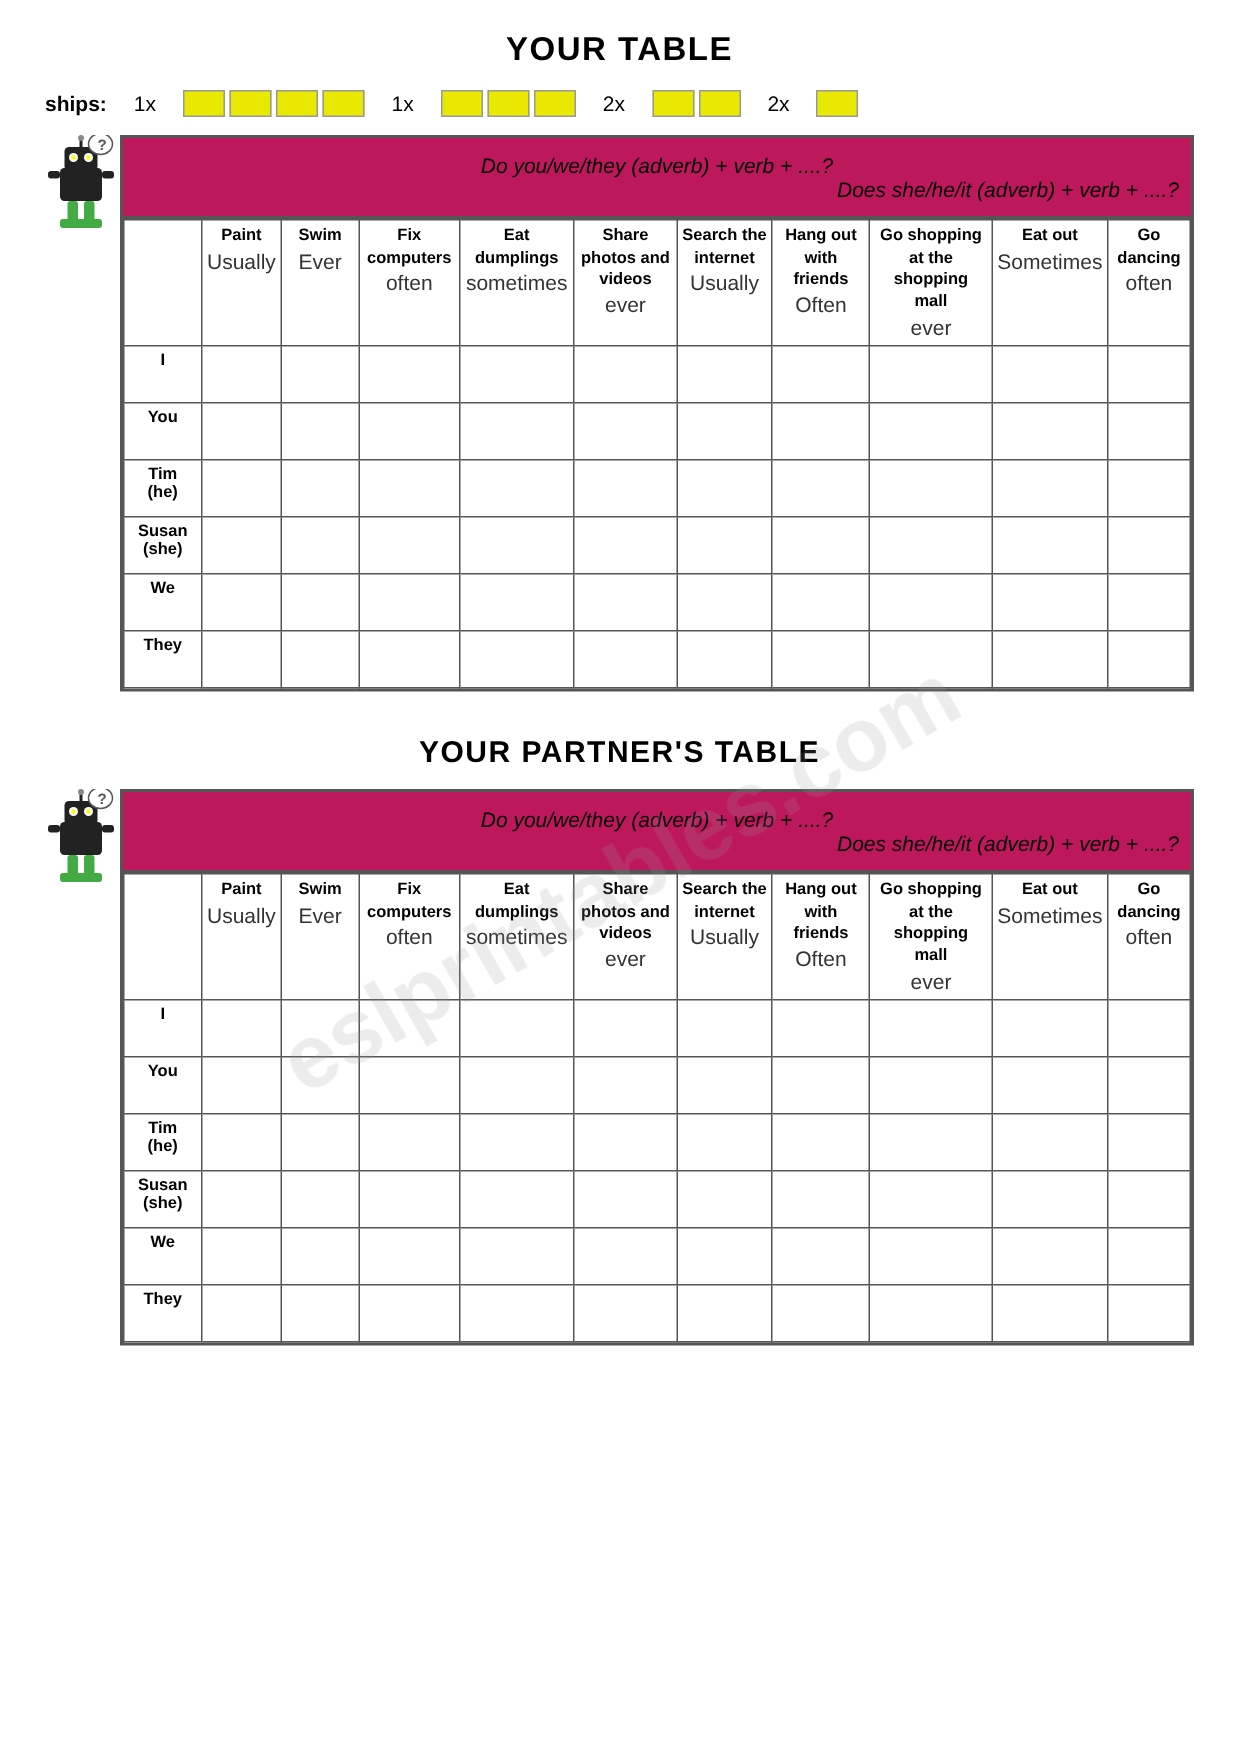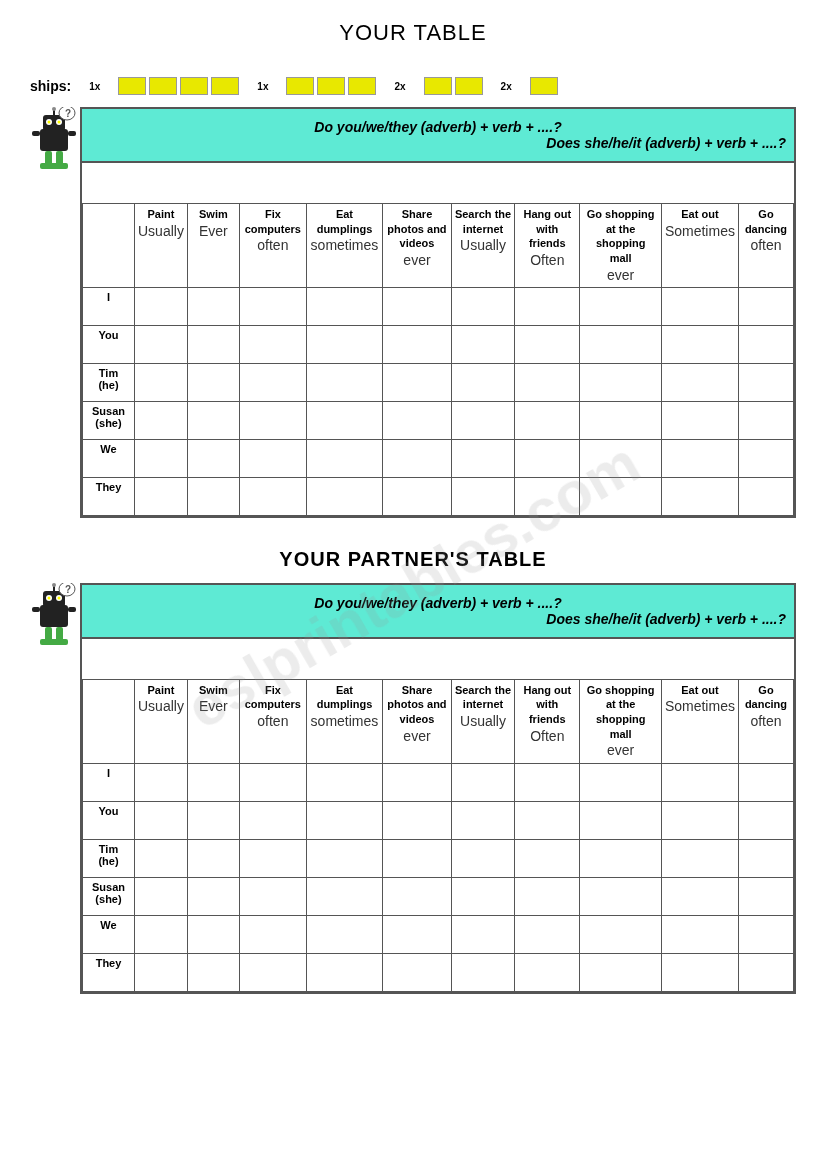--- a/index.html
+++ b/index.html
@@ -8,40 +8,40 @@
       font-family: Arial, sans-serif;
       width: 826px;
       min-height: 1169px;
       padding: 20px 30px;
       color: #000;
     }
 
     .page-title {
       text-align: center;
       font-size: 22px;
-      font-weight: normal;
-      margin-bottom: 31px;
+      font-weight: bold;
+      margin-bottom: 14px;
       letter-spacing: 1px;
     }
 
     .ships-row {
       display: flex;
       align-items: center;
       gap: 18px;
       margin-bottom: 12px;
       font-size: 14px;
       font-weight: bold;
     }
     .ships-label {
       font-weight: bold;
       font-size: 14px;
     }
     .ship-count {
-      font-weight: bold;
-      font-size: 10px;
+      font-weight: normal;
+      font-size: 14px;
     }
     .ship-blocks {
       display: flex;
       gap: 3px;
     }
     .ship-block {
       width: 28px;
       height: 18px;
       background: #e8e800;
       border: 1px solid #999;
@@ -70,37 +70,36 @@
       flex-shrink: 0;
       margin-top: 0;
     }
 
     .main-table-container {
       flex: 1;
       border: 2px solid #555;
     }
 
     .question-header {
-      background: #5eead4;
+      background: #be185d;
       padding: 10px 8px;
       text-align: center;
-      font-weight: bold;
+      font-weight: normal;
       font-size: 14px;
       color: #000;
       border-bottom: 2px solid #555;
       font-style: italic;
     }
 
     .question-header .line1 { display: block; }
     .question-header .line2 { display: block; text-align: right; }
 
     .grid-table {
       width: 100%;
       border-collapse: collapse;
-      margin-top: 40px;
     }
 
     .grid-table th, .grid-table td {
       border: 1px solid #555;
       padding: 3px 3px;
       text-align: center;
       font-size: 11px;
       vertical-align: top;
     }
 

